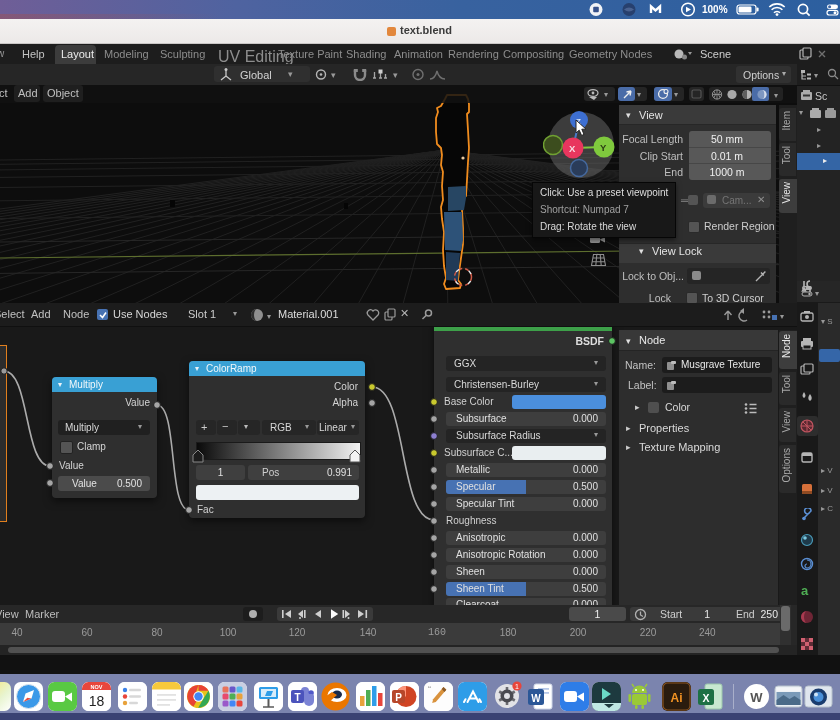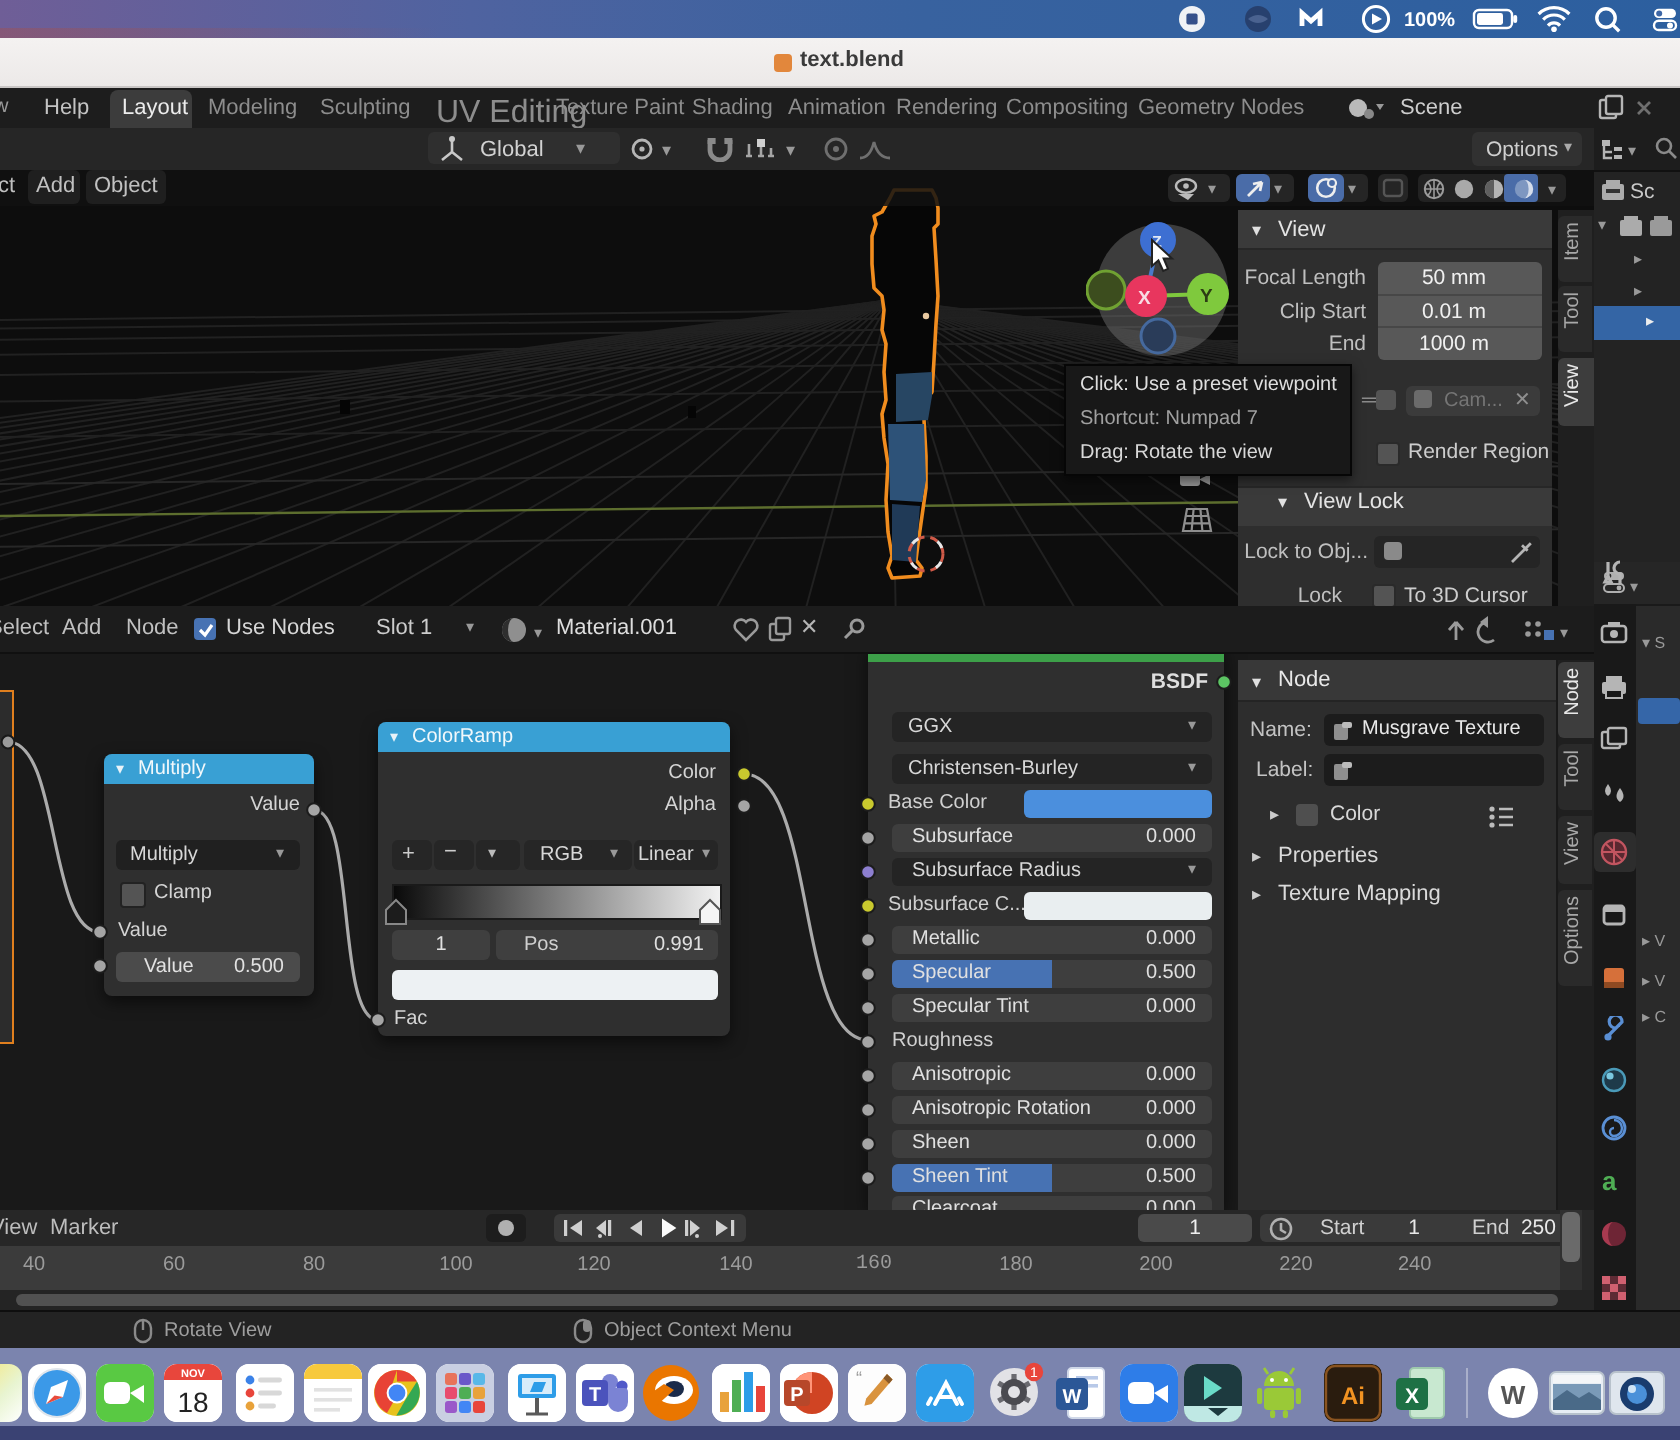--- a/index.html
+++ b/index.html
@@ -738,32 +738,20 @@
   <div class="txt" style="left:348px;top:22px;width:40px;text-align:center;font-size:10px;color:#9b9b9b;">140</div>
   <div class="txt" style="left:417px;top:22px;width:40px;text-align:center;font-size:10px;color:#9b9b9b;font-family:Liberation Mono, monospace;">160</div>
   <div class="txt" style="left:488px;top:22px;width:40px;text-align:center;font-size:10px;color:#9b9b9b;">180</div>
   <div class="txt" style="left:558px;top:22px;width:40px;text-align:center;font-size:10px;color:#9b9b9b;">200</div>
   <div class="txt" style="left:628px;top:22px;width:40px;text-align:center;font-size:10px;color:#9b9b9b;">220</div>
   <div class="txt" style="left:699px;top:22px;width:40px;text-align:left;font-size:10px;color:#9b9b9b;">240</div>
   <div class="abs" style="left:0;top:40px;width:797px;height:10px;background:#242424;"></div>
   <div class="abs" style="left:8px;top:42px;width:771px;height:6px;background:#515151;border-radius:3px;"></div>
 </div>
 
-<div class="abs" id="statusbar" style="left:0;top:655px;width:840px;height:19px;background:#232323;border-top:1px solid #0e0e0e;">
-  <svg class="abs" style="left:66px;top:3px" width="11" height="13">
-        <rect x="1.5" y="1" width="8" height="11" rx="4" fill="none" stroke="#8a8a8a" stroke-width="1.2"></rect>
-        <path d="M5.5 1 v5" stroke="#8a8a8a" stroke-width="1.2"></path>
-      </svg>
-  <div class="txt" style="left:82px;top:4px;font-size:10px;color:#9e9e9e;">Rotate View</div>
-  <svg class="abs" style="left:286px;top:3px" width="11" height="13">
-        <rect x="1.5" y="1" width="8" height="11" rx="4" fill="none" stroke="#8a8a8a" stroke-width="1.2"></rect>
-        <rect x="5.5" y="1" width="4" height="6" rx="2" fill="#8a8a8a"></rect>
-      </svg>
-  <div class="txt" style="left:302px;top:4px;font-size:10px;color:#9e9e9e;">Object Context Menu</div>
-</div>
 
 <div class="abs" id="dock" style="left:0;top:674px;width:840px;height:46px;background:#7b84ae;">
   <div class="abs" style="left:-18px;top:8px;width:29px;height:29px;border-radius:6.5px;background:linear-gradient(135deg,#f7e36b,#e8f4d0 60%,#fff);"></div>
   <div class="abs" style="left:14px;top:8px;width:29px;height:29px;border-radius:6.5px;background:#fff;overflow:hidden;"><svg width="29" height="29">
           <circle cx="14.5" cy="14.5" r="12" fill="#3b99e8"></circle>
           <circle cx="14.5" cy="14.5" r="12" fill="none" stroke="#dfe5ec" stroke-width="1"></circle>
           <path d="M9 20 l8.5 -3.5 2.5 -8.5 -8.5 3.5z" fill="#fff"></path>
           <path d="M9 20 l8.5 -3.5 -4.2 -0.8z" fill="#e84b3c"></path>
         </svg></div>
   <div class="abs" style="left:48px;top:8px;width:29px;height:29px;border-radius:6.5px;background:#fff;overflow:hidden;"><svg width="29" height="29">

